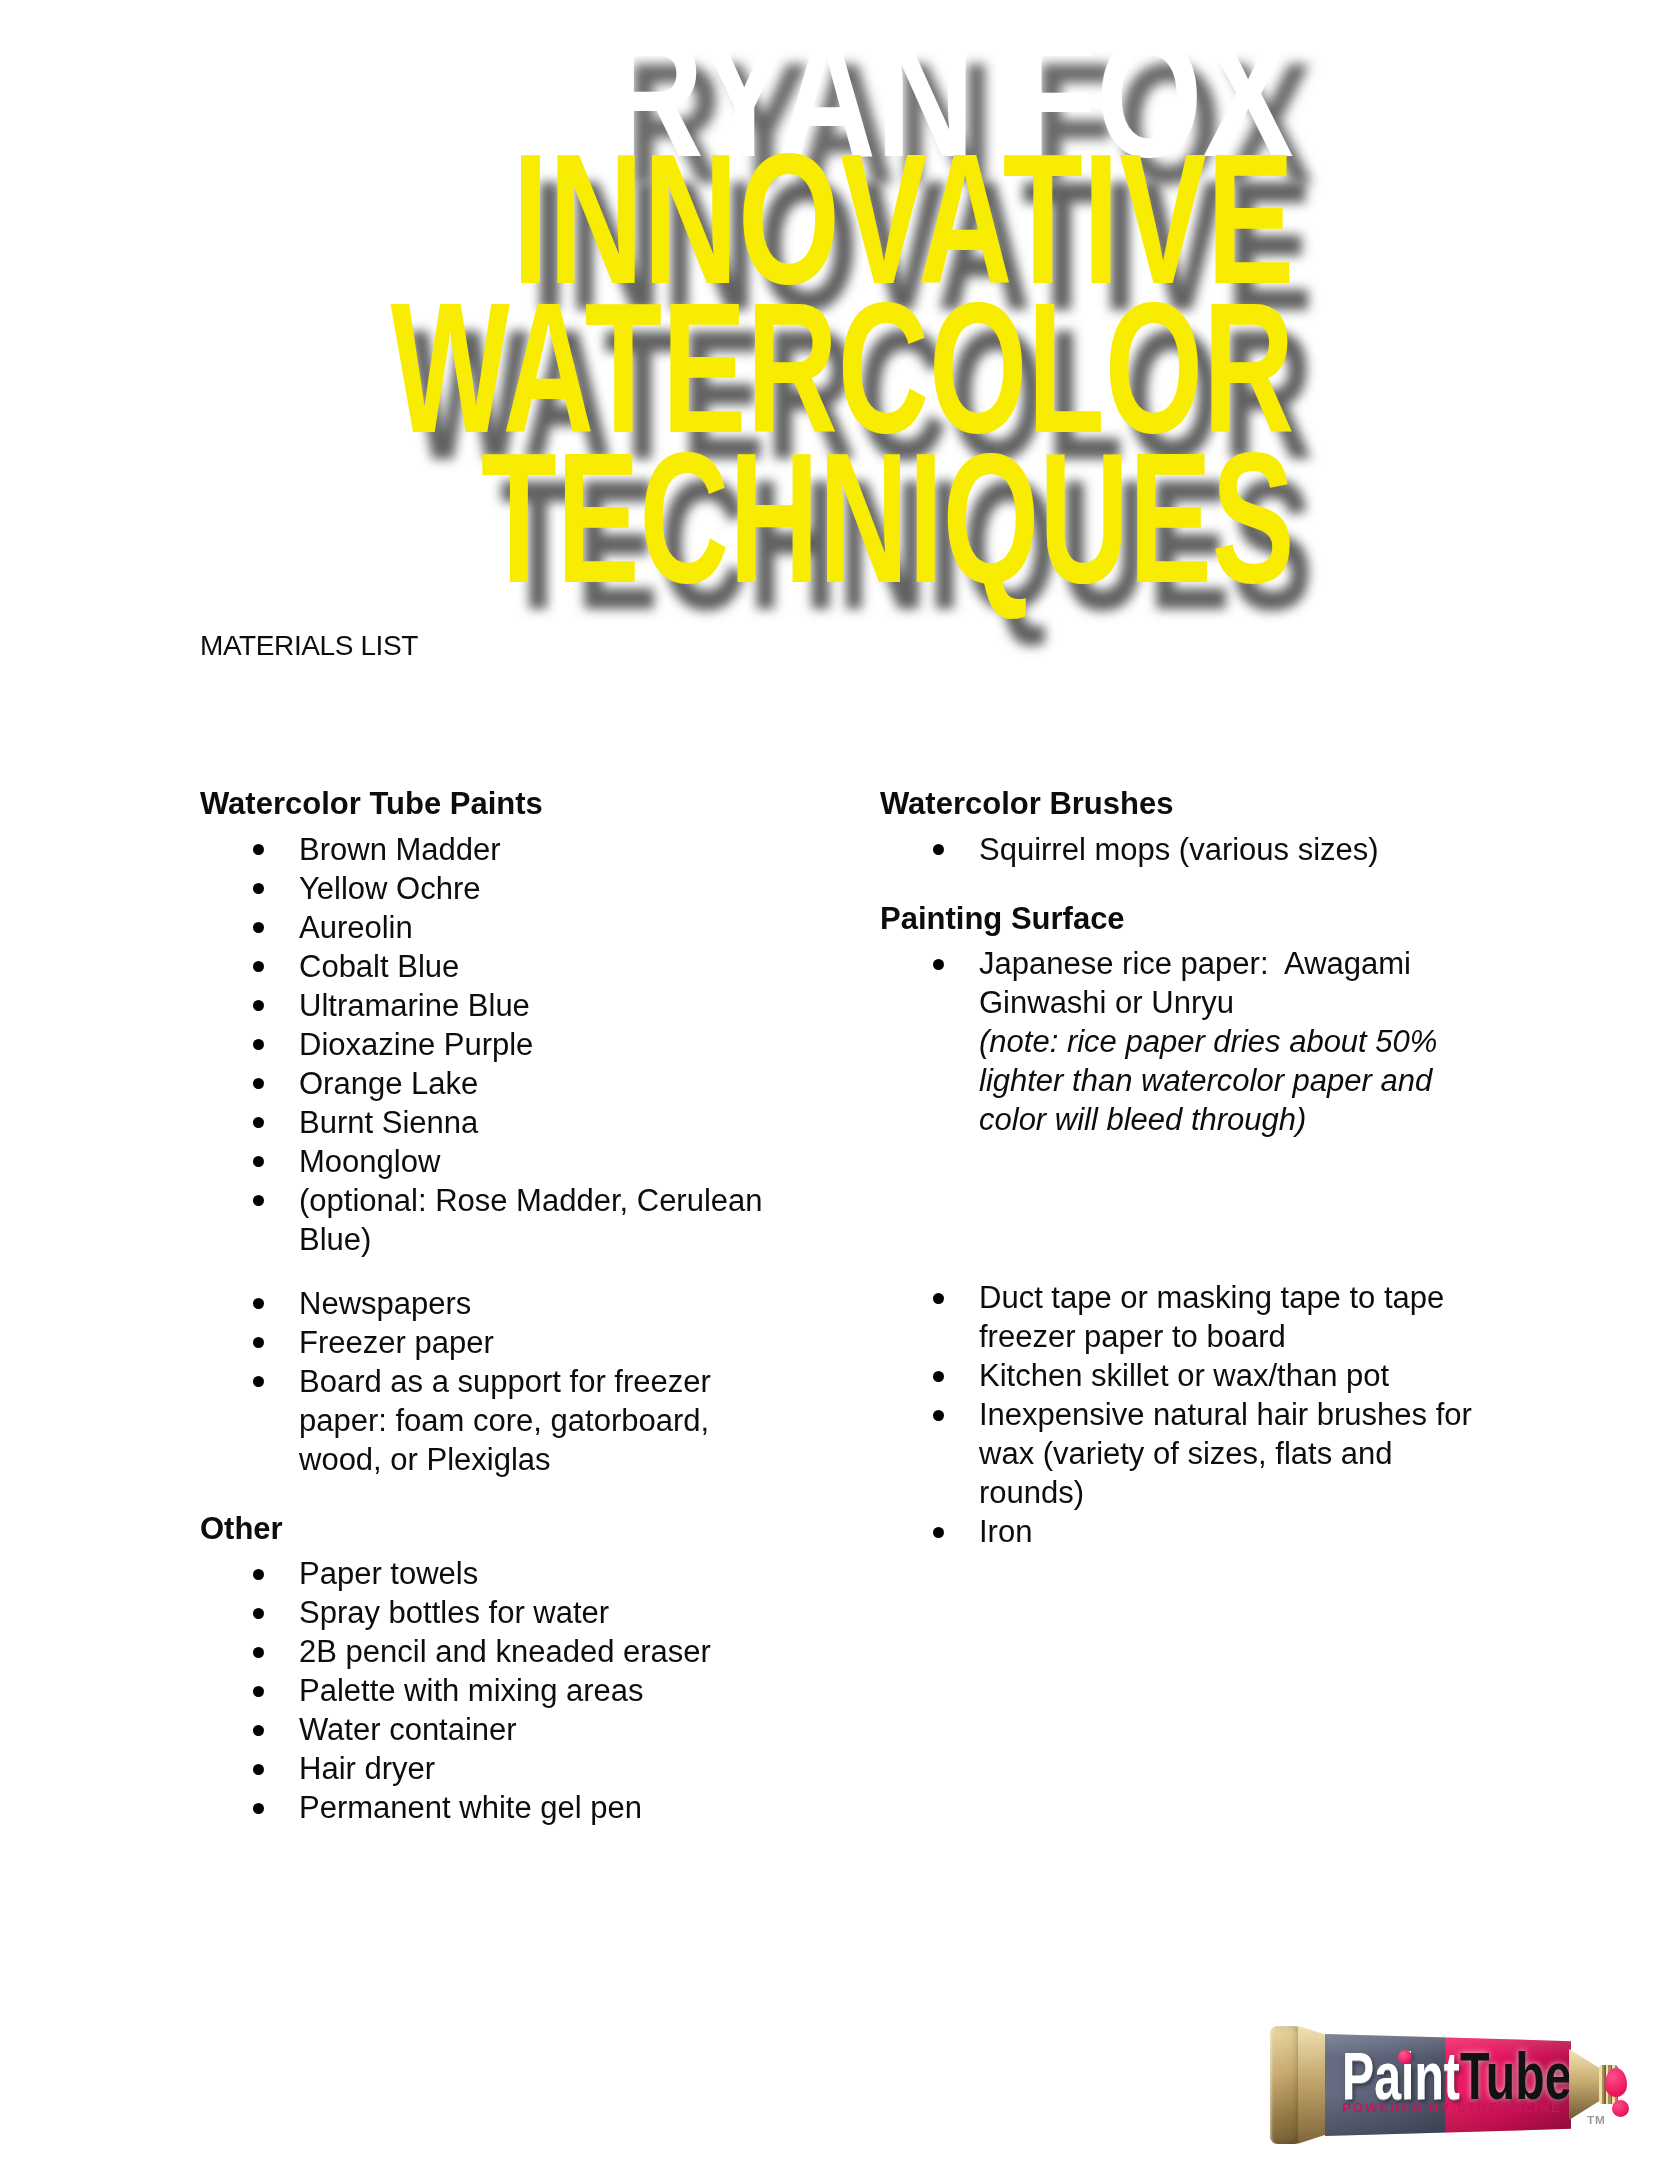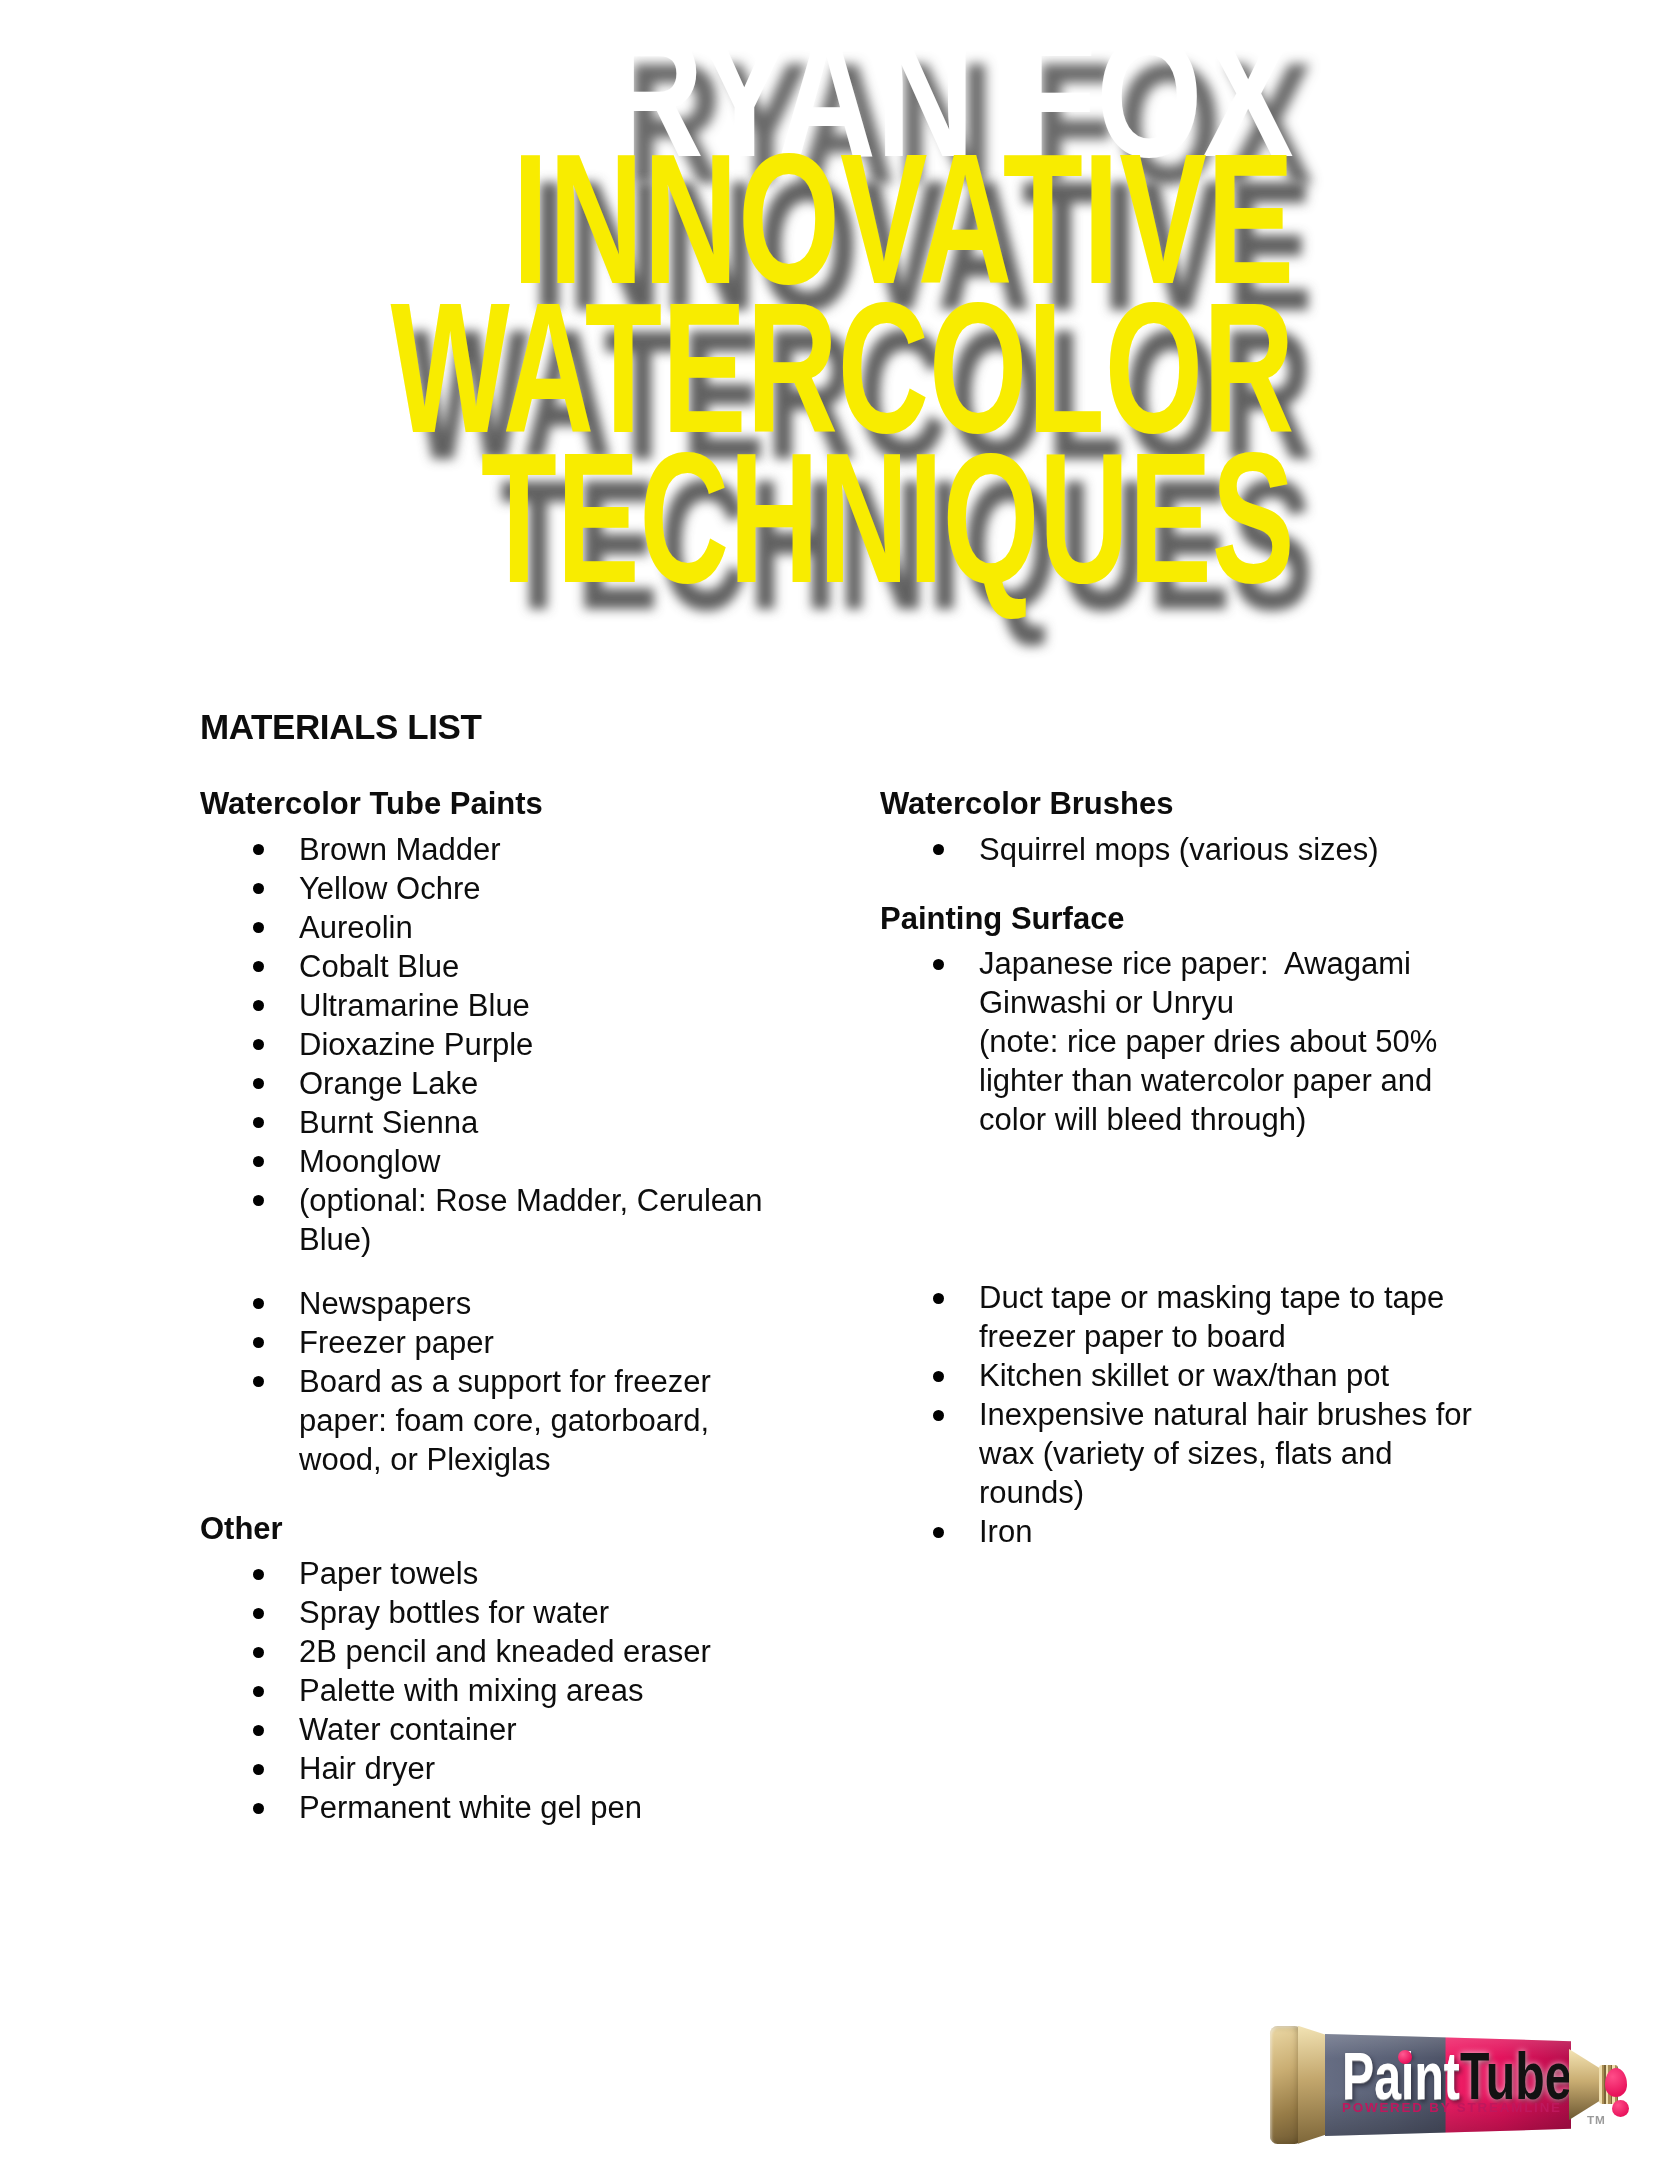--- a/index.html
+++ b/index.html
@@ -34,37 +34,37 @@
     top:275px; font-size:186px; color:var(--yellow); transform:scaleX(0.68);
     text-shadow:28px 27px 12.6px rgba(62,62,62,0.82);
   }
   .t4 {
     top:425px; font-size:186px; color:var(--yellow); transform:scaleX(0.667);
     text-shadow:28.6px 27px 12.6px rgba(62,62,62,0.82);
   }
 
   
   .mat-heading {
-    position:absolute; left:200px; top:709px;
-    font-size:35px; font-weight:bold; line-height:1; letter-spacing:-0.4px;
+    position:absolute; left:200px; top:632px;
+    font-size:28px; font-weight:normal; line-height:1; letter-spacing:-0.4px;
     color:var(--ink);
   }
 
   
   .col { position:absolute; top:784px; font-size:31px; line-height:39px; color:var(--ink); }
   .col-left  { left:200px;  width:638px; }
   .col-right { left:880px; width:621px; }
 
   .sec-heading { font-weight:bold; }
   .sec-items { list-style:none; margin-top:6.7px; }
   .sec-item { position:relative; padding-left:99px; }
   .col-left  .sec-item { width:599px; }
   .col-right .sec-item { width:611px; }
   .item-text { white-space:pre-wrap; }
-  .item-note { display:block; white-space:pre-wrap; }
+  .item-note { display:block; font-style:italic; white-space:pre-wrap; }
   .bullet {
     position:absolute; left:53px; top:14.3px; width:11px; height:11px;
     border-radius:50%; background:#000;
   }
   .col-left  .section:nth-child(2) { margin-top:25px; }
   .col-left  .section:nth-child(3) { margin-top:30px; }
   .col-right .section:nth-child(2) { margin-top:30px; }
   .col-right .section:nth-child(3) { margin-top:139px; }
 
   

